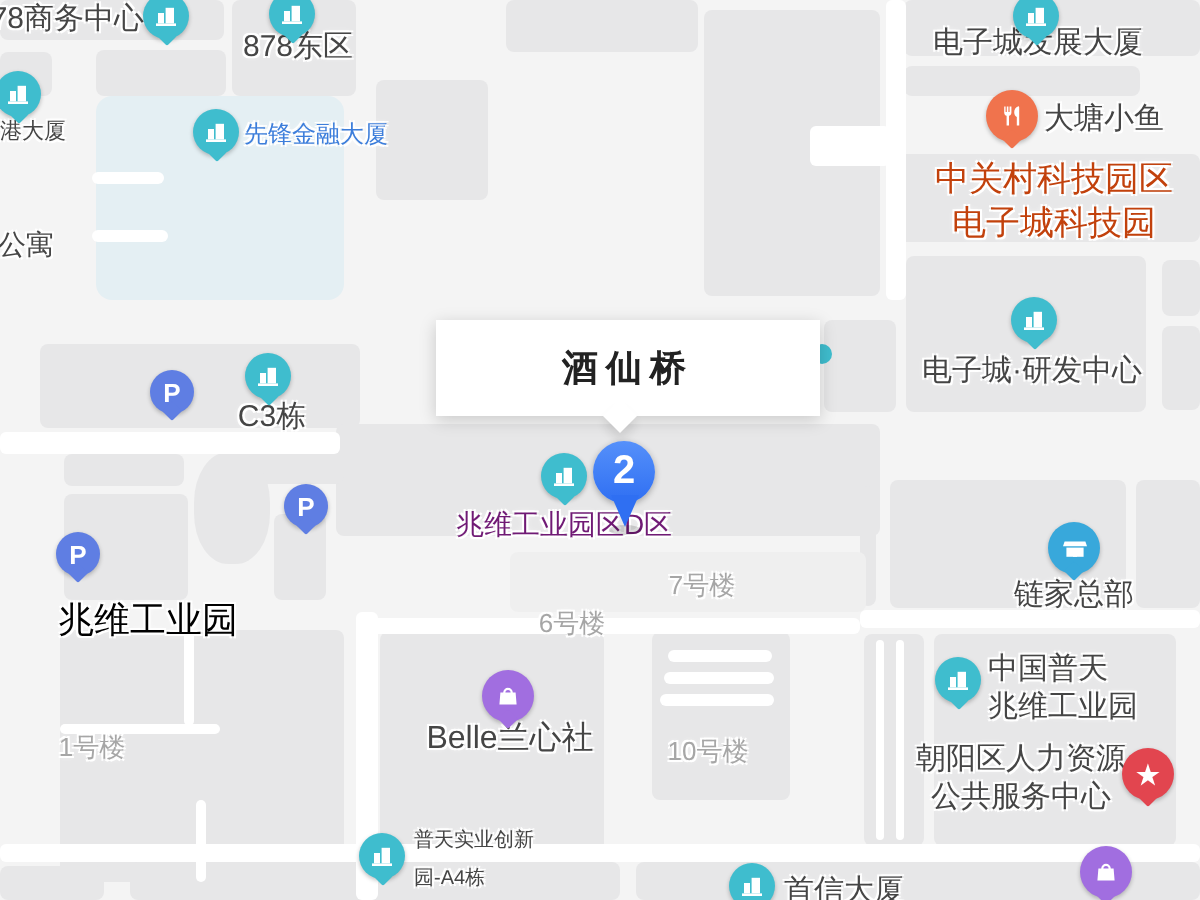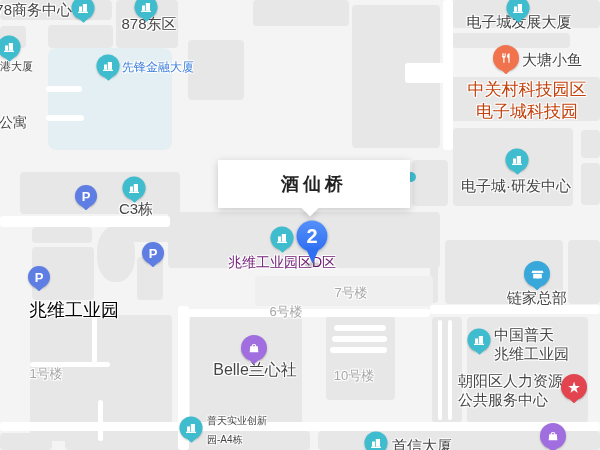--- a/index.html
+++ b/index.html
@@ -284,21 +284,21 @@
         </span>
       </div>
       <div class="lbl" style="color: rgb(69, 69, 69); font-size: 15px; line-height: 19px; top: 325px; left: 494px; text-align: left;">
         <div>中国普天</div>
         <div>兆维工业园</div>
       </div>
       <div class="pin star" style="left: 574px; top: 387px; background: rgb(226, 69, 79); color: rgb(226, 69, 79);">
         <div class="tail"></div>
         <span class="glyph">★</span>
       </div>
-      <div class="lbl" style="color: rgb(69, 69, 69); font-size: 15px; line-height: 19px; top: 371px; right: 37px; text-align: left;">
+      <div class="lbl" style="color: rgb(69, 69, 69); font-size: 15px; line-height: 19px; top: 371px; right: 37px; text-align: center; font-family: Liberation Serif, serif;">
         <div>朝阳区人力资源</div>
         <div>公共服务中心</div>
       </div>
       <div class="pin bag" style="left: 254px; top: 348px; background: rgb(161, 110, 224); color: rgb(161, 110, 224);">
         <div class="tail"></div>
         <span class="glyph">
           <svg width="12" height="12" viewBox="0 0 12 12">
             <path fill="#fff" fill-rule="evenodd" d="M3.6 4.3a2.4 2.4 0 014.8 0h1.4l.5 6H1.7l.5-6h1.4zm1.1 0h2.6a1.3 1.3 0 00-2.6 0z"></path>
           </svg>
         </span>

